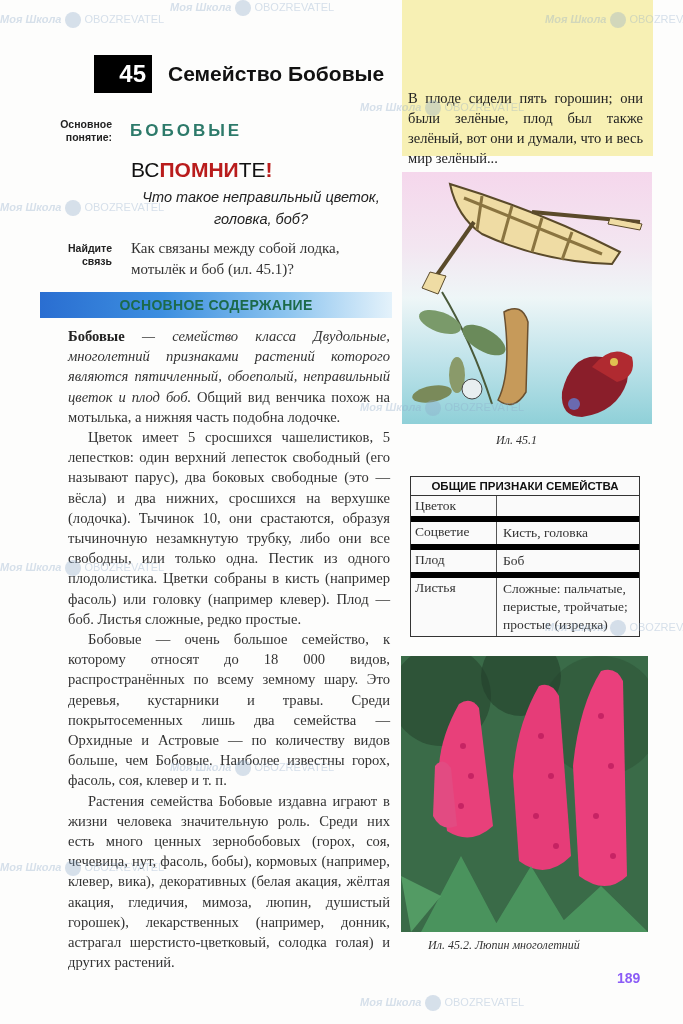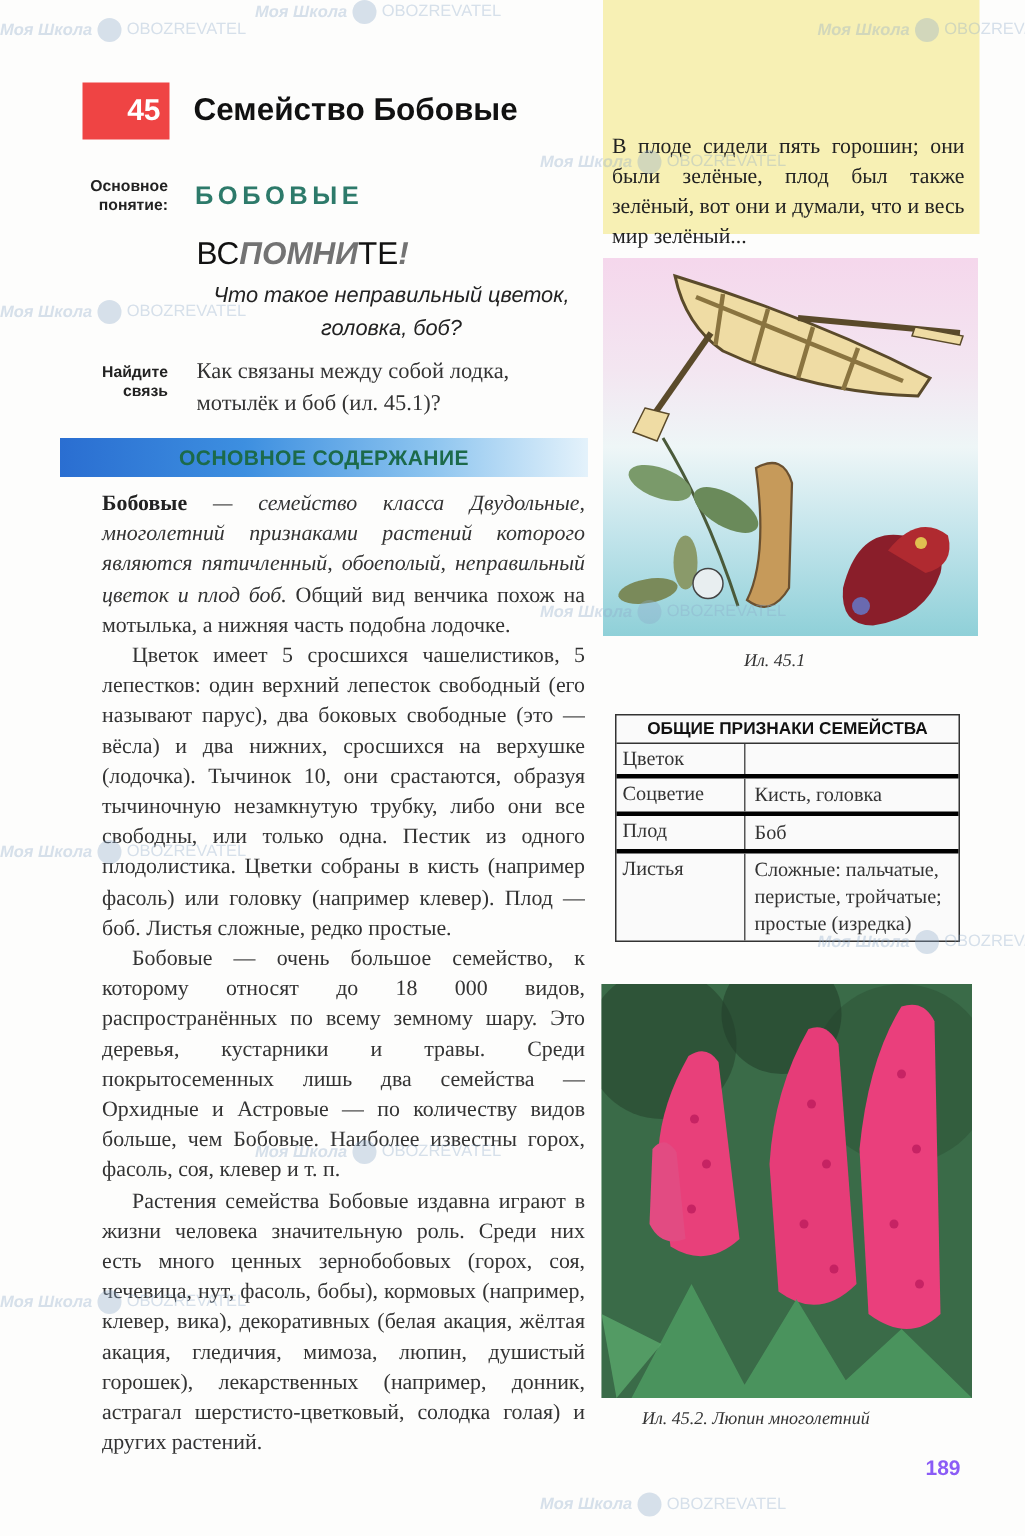--- a/index.html
+++ b/index.html
@@ -4,29 +4,29 @@
 <style>
   * { box-sizing: border-box; margin: 0; padding: 0; }
   html, body { width: 683px; height: 1024px; background: #fdfdfc; overflow: hidden; }
   body { position: relative; font-family: "Liberation Serif", serif; color: #2a2a2a; }
 
   .wm { position: absolute; font-family: "Liberation Sans", sans-serif; font-size: 11px; color: rgba(140,170,200,0.35); white-space: nowrap; pointer-events: none; z-index: 50; }
   .wm i { font-style: italic; font-weight: bold; margin-right: 4px; }
   .wm b { display: inline-block; width: 16px; height: 16px; border-radius: 50%; background: rgba(140,170,200,0.35); vertical-align: middle; margin-right: 3px; }
 
   .header { position: absolute; left: 55px; top: 55px; display: flex; align-items: center; }
-  .chap-num { width: 58px; height: 38px; background: #ef4444; color: #fff; font-family: "Liberation Sans", sans-serif; font-weight: bold; font-size: 20px; display: flex; align-items: center; justify-content: flex-end; padding-right: 6px; }
+  .chap-num { width: 58px; height: 38px; background: #000000; color: #fff; font-family: "Liberation Sans", sans-serif; font-weight: bold; font-size: 24px; display: flex; align-items: center; justify-content: flex-end; padding-right: 6px; margin-left: 39px; }
   .chap-title { margin-left: 16px; font-family: "Liberation Sans", sans-serif; font-weight: bold; font-size: 21px; color: #111; }
 
   .concept { position: absolute; left: 40px; top: 118px; display: flex; align-items: center; }
   .concept-label { width: 72px; font-family: "Liberation Sans", sans-serif; font-weight: bold; font-size: 10.5px; text-align: right; line-height: 1.2; color: #222; }
   .concept-value { margin-left: 18px; font-family: "Liberation Sans", sans-serif; font-weight: bold; font-size: 17px; letter-spacing: 3px; color: #2d7a6a; }
 
   .remember { position: absolute; left: 131px; top: 158px; font-family: "Liberation Sans", sans-serif; font-size: 21px; color: #111; }
-  .remember .r { color: #737373; font-weight: bold; font-style: italic; }
+  .remember .r { color: #b91c1c; font-weight: bold; }
   .remember-q { position: absolute; left: 131px; top: 186px; width: 260px; font-family: "Liberation Sans", sans-serif; font-style: italic; font-size: 14.5px; line-height: 22px; color: #222; text-align: center; }
 
   .link-label { position: absolute; left: 40px; top: 242px; width: 72px; text-align: right; font-family: "Liberation Sans", sans-serif; font-weight: bold; font-size: 10.5px; line-height: 1.2; color: #222; }
   .link-q { position: absolute; left: 131px; top: 238px; width: 262px; font-size: 15px; line-height: 21px; color: #333; }
 
   .section-bar { position: absolute; left: 40px; top: 292px; width: 352px; height: 26px; background: linear-gradient(90deg, #2a6ed1 0%, #3d8fe0 35%, #8cc4ef 70%, #e4f2fb 100%); display: flex; align-items: center; justify-content: center; }
   .section-bar span { font-family: "Liberation Sans", sans-serif; font-weight: bold; font-size: 14px; color: #1c6a4a; letter-spacing: 0.3px; }
 
   .body-text { position: absolute; left: 68px; top: 326px; width: 322px; font-size: 14.6px; line-height: 20.2px; color: #333; text-align: justify; }
   .body-text p { text-indent: 0; }
@@ -36,21 +36,21 @@
 
   .quote { position: absolute; left: 402px; top: 0px; width: 251px; height: 156px; background: #f7f0b4; padding: 88px 10px 0 6px; }
   .quote p { font-size: 14.5px; line-height: 20px; color: #222; text-align: justify; }
   .quote .author { text-align: right; font-style: italic; margin-top: 2px; }
 
   .fig1 { position: absolute; left: 402px; top: 172px; width: 250px; height: 252px; background: linear-gradient(180deg, #f5d7ec 0%, #f3e6f1 30%, #eef6f7 50%, #bfe3ea 75%, #8fd0d8 100%); overflow: hidden; }
   .fig-cap { position: absolute; font-style: italic; font-size: 12px; color: #333; }
 
   .table { position: absolute; left: 410px; top: 476px; width: 230px; border: 1.5px solid #333; background: #fafafa; font-size: 13.5px; color: #333; }
   .table .th { font-family: "Liberation Sans", sans-serif; font-weight: bold; font-size: 11.5px; text-align: center; padding: 3px 0; border-bottom: 1.5px solid #333; color: #111; }
-  .table .row { display: flex; border-bottom: 3px solid #000000; }
+  .table .row { display: flex; border-bottom: 6px solid #000000; }
   .table .row:last-child { border-bottom: none; }
   .table .k { width: 86px; padding: 2px 4px; border-right: 1px solid #555; }
   .table .v { flex: 1; padding: 2px 6px; line-height: 18px; }
 
   .fig2 { position: absolute; left: 401px; top: 656px; width: 247px; height: 276px; background: linear-gradient(180deg, #2e5a3c 0%, #3d7a4e 40%, #4f8f5c 70%, #3a6a48 100%); overflow: hidden; }
 
   .page-num { position: absolute; left: 617px; top: 970px; font-family: "Liberation Sans", sans-serif; font-weight: bold; font-size: 14px; color: #8b5cf6; }
 </style>
 </head>
 <body>

